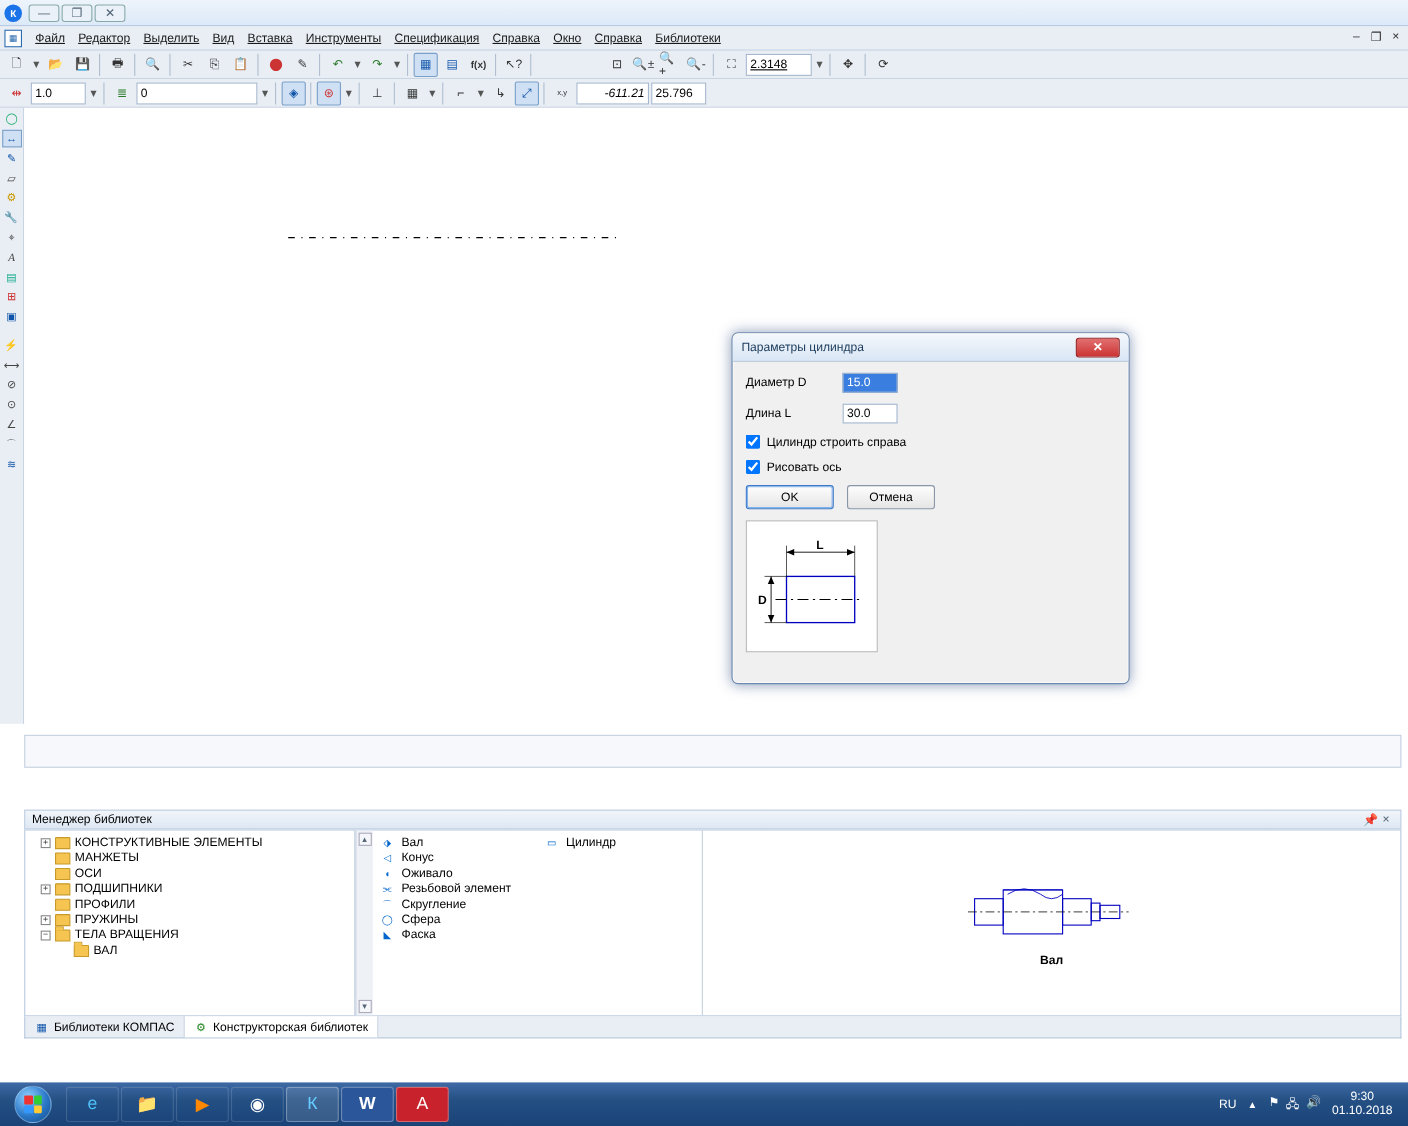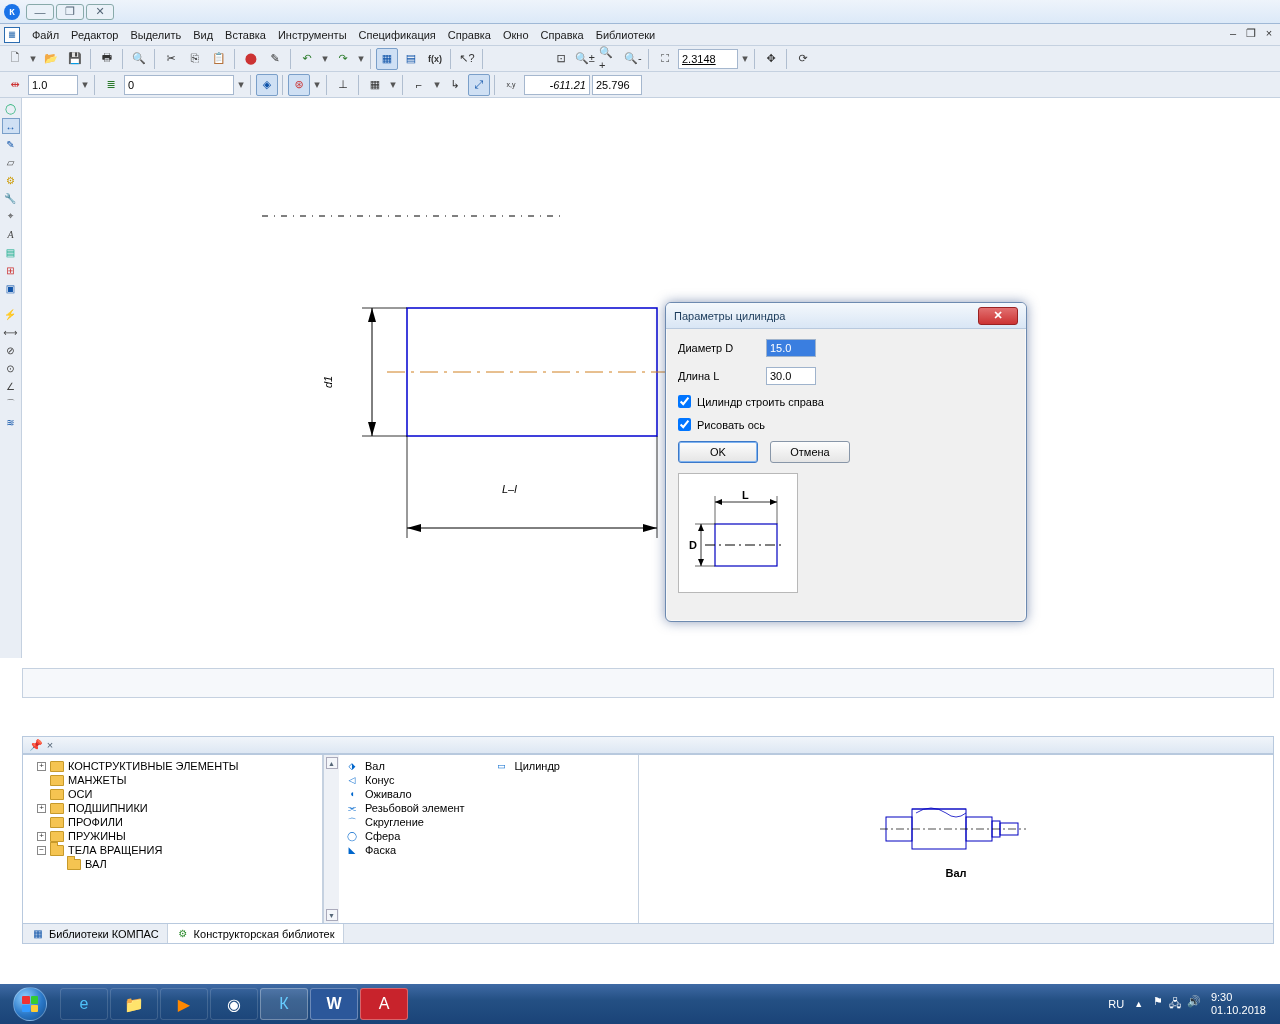--- a/index.html
+++ b/index.html
@@ -8,21 +8,21 @@
   
   .titlebar { height: 24px; background: linear-gradient(#eef4fb, #dce9f8); display: flex; align-items: center; padding: 0 4px; border-bottom: 1px solid #9fb8d6; }
   .titlebar .app-icon { width: 16px; height: 16px; background: #1a73e8; border-radius: 50%; margin-right: 6px; display:flex;align-items:center;justify-content:center;color:#fff;font-weight:bold;font-size:9px;}
   .titlebar .title { flex: 1; color: #333; }
   .winctrl { display: flex; gap: 2px; }
   .winctrl div { width: 28px; height: 16px; border: 1px solid #8aa; border-radius: 3px; display: flex; align-items: center; justify-content: center; color: #567; background:#eaf1f8;}
   
   
   .menubar { height: 22px; background: #e9eef5; display: flex; align-items: center; padding: 0 4px; border-bottom: 1px solid #c5d1e0; position: relative; }
   .menubar .doc-icon { width:16px;height:16px;border:1px solid #2b6cb0;background:#fff;margin-right:6px;display:flex;align-items:center;justify-content:center;color:#2b6cb0;font-size:8px;}
-  .menubar span.mitem { padding: 2px 6px; color: #1a1a1a; }
+  .menubar span.mitem { padding: 2px 6px; color: #1a1a1a; text-decoration: underline; }
   .mdi-controls { position:absolute; right:4px; top:2px; display:flex; gap:4px; }
   .mdi-controls div { width:14px;height:14px;color:#333;display:flex;align-items:center;justify-content:center;}
 
   
   .toolbar-row { height: 26px; background: #e9eef5; border-bottom: 1px solid #c5d1e0; display: flex; align-items: center; padding: 0 4px; gap: 2px; }
   .tb-btn { width: 22px; height: 22px; display: flex; align-items: center; justify-content: center; border: 1px solid transparent; border-radius: 2px; color:#333;}
   .tb-btn.active { border-color:#7a9fc9; background:#cfe0f4; }
   .tb-sep { width: 2px; height: 20px; border-left: 1px solid #b0bed0; margin: 0 2px; }
   .tb-input { height: 20px; border: 1px solid #a5b7ce; background: #fff; padding: 0 3px; font-size: 11px; }
   .tb-drop { width:10px; display:flex;align-items:center;justify-content:center;color:#555;}
@@ -87,21 +87,21 @@
   
   .taskbar { position:absolute; left:0; bottom:0; right:0; height:40px; background: linear-gradient(#3f6aa5,#245084 40%,#1a4378); display:flex; align-items:center; padding:0 6px; }
   .start-btn { width:48px;height:36px;display:flex;align-items:center;justify-content:center;}
   .start-orb { width:34px;height:34px;border-radius:50%;background:radial-gradient(circle at 35% 30%, #8fd0ff, #2a78c8 55%, #134a86);display:grid;grid-template:1fr 1fr/1fr 1fr;gap:1px;padding:8px;border:1px solid rgba(255,255,255,0.3);}
   .start-orb div{border-radius:1px;}
   .tb-apps { display:flex; gap:2px; margin-left:6px;}
   .tb-app { width:48px;height:32px;border:1px solid rgba(255,255,255,0.15);border-radius:3px;display:flex;align-items:center;justify-content:center;color:#fff;font-size:16px;}
   .tb-app.running { background:rgba(255,255,255,0.12);border-color:rgba(255,255,255,0.3);}
   .tray { margin-left:auto; display:flex;align-items:center;gap:10px;color:#fff;padding-right:8px;}
   .tray .tray-icons{display:flex;gap:6px;font-size:11px;}
-  .tray .clock { text-align:left; line-height:1.2;}
+  .tray .clock { text-align:center; line-height:1.2;}
 
 </style>
 </head>
 <body>
 
 <div class="titlebar">
   <div class="app-icon">К</div>
   <div class="winctrl">
     <div>—</div>
     <div>❐</div>
@@ -221,42 +221,20 @@
   <div class="vbtn">∠</div>
   <div class="vbtn">⌒</div>
   <div class="vbtn" style="color:#15a;">≋</div>
 </div>
 
 <div class="canvas-area">
 
   <svg width="100%" height="100%" style="position:absolute;left:0;top:0;">
     <line x1="240" y1="118" x2="540" y2="118" stroke="#000" stroke-width="1" stroke-dasharray="6 6 1 6"></line>
   </svg>
-  <div class="drawing">
-    <svg width="420" height="440" style="overflow:visible;">
-
-      <rect x="135" y="100" width="250" height="128" fill="none" stroke="#0000d0" stroke-width="1.5"></rect>
-
-      <line x1="115" y1="164" x2="405" y2="164" stroke="#d08020" stroke-width="1" stroke-dasharray="18 6 3 6"></line>
-
-      <line x1="100" y1="100" x2="100" y2="228" stroke="#000" stroke-width="1"></line>
-      <polygon points="100,100 96,114 104,114" fill="#000"></polygon>
-      <polygon points="100,228 96,214 104,214" fill="#000"></polygon>
-      <line x1="90" y1="100" x2="135" y2="100" stroke="#000" stroke-width="0.8"></line>
-      <line x1="90" y1="228" x2="135" y2="228" stroke="#000" stroke-width="0.8"></line>
-      <text x="60" y="180" font-size="32" font-style="italic" font-family="serif" transform="rotate(-90 60 180)">d1</text>
-
-      <line x1="135" y1="320" x2="385" y2="320" stroke="#000" stroke-width="1"></line>
-      <polygon points="135,320 149,316 149,324" fill="#000"></polygon>
-      <polygon points="385,320 371,316 371,324" fill="#000"></polygon>
-      <line x1="135" y1="228" x2="135" y2="330" stroke="#000" stroke-width="0.8"></line>
-      <line x1="385" y1="228" x2="385" y2="330" stroke="#000" stroke-width="0.8"></line>
-      <text x="230" y="285" font-size="32" font-style="italic" font-family="serif">L–l</text>
-    </svg>
-  </div>
 </div>
 
 <div class="dialog">
   <div class="dialog-title">
     <div class="dtitle">Параметры цилиндра</div>
     <div class="dialog-close">✕</div>
   </div>
   <div class="dialog-body">
     <div class="dialog-form">
       <div class="form-row">
@@ -303,20 +281,21 @@
         <line x1="8" y1="84" x2="28" y2="84" stroke="#000" stroke-width="0.6"></line>
         <text x="2" y="67" font-size="10" font-weight="bold">D</text>
       </svg>
     </div>
   </div>
 </div>
 
 <div class="prop-panel"></div>
 
 <div class="lib-title">
+  <div class="ltxt">Менеджер библиотек</div>
   <div class="pin">📌</div>
   <div class="pin">×</div>
 </div>
 <div class="lib-body">
   <div class="lib-tree">
     <div class="tree-item">
         <span class="tree-exp">+</span>
         <span class="folder-icon"></span>
         <span>КОНСТРУКТИВНЫЕ ЭЛЕМЕНТЫ</span>
       </div>

